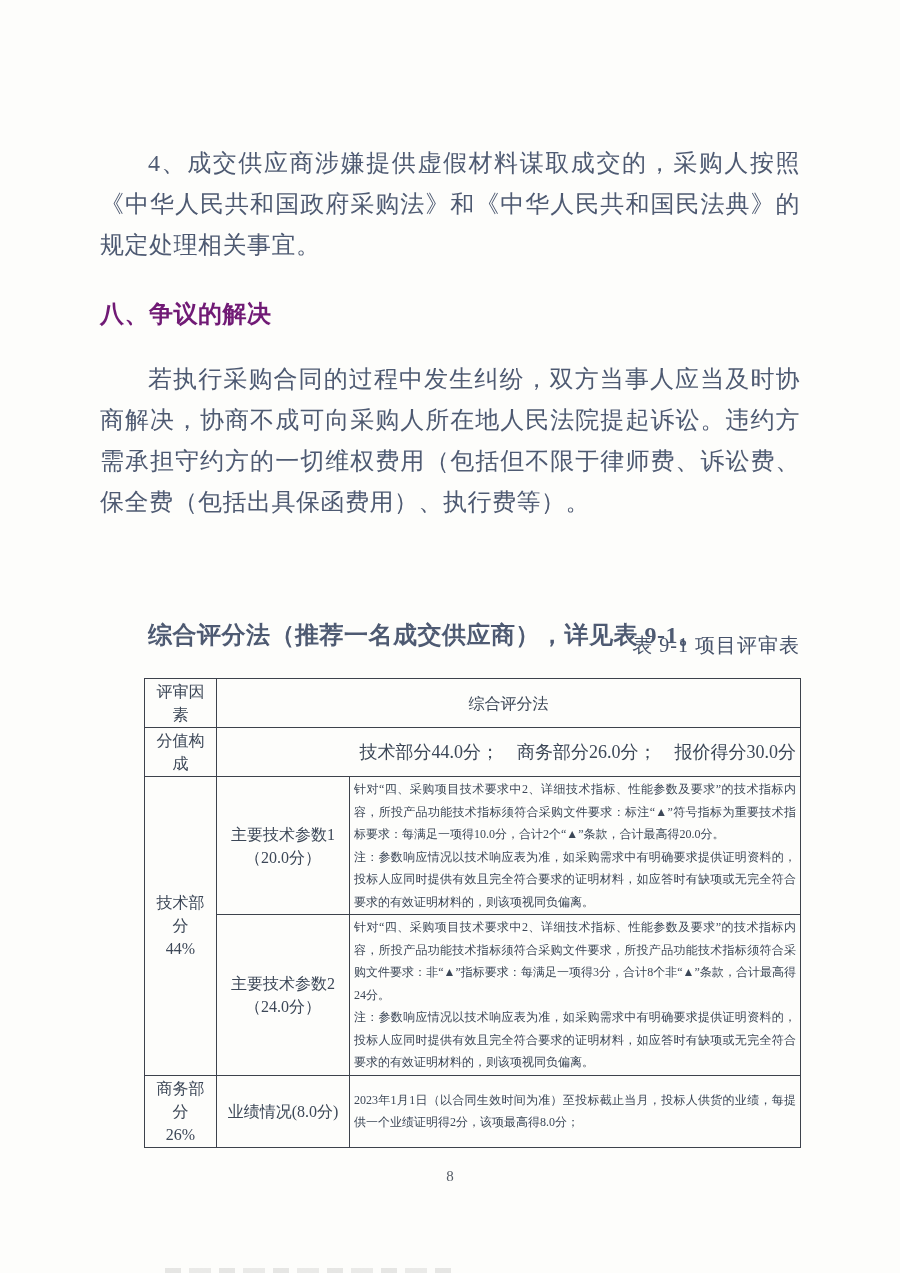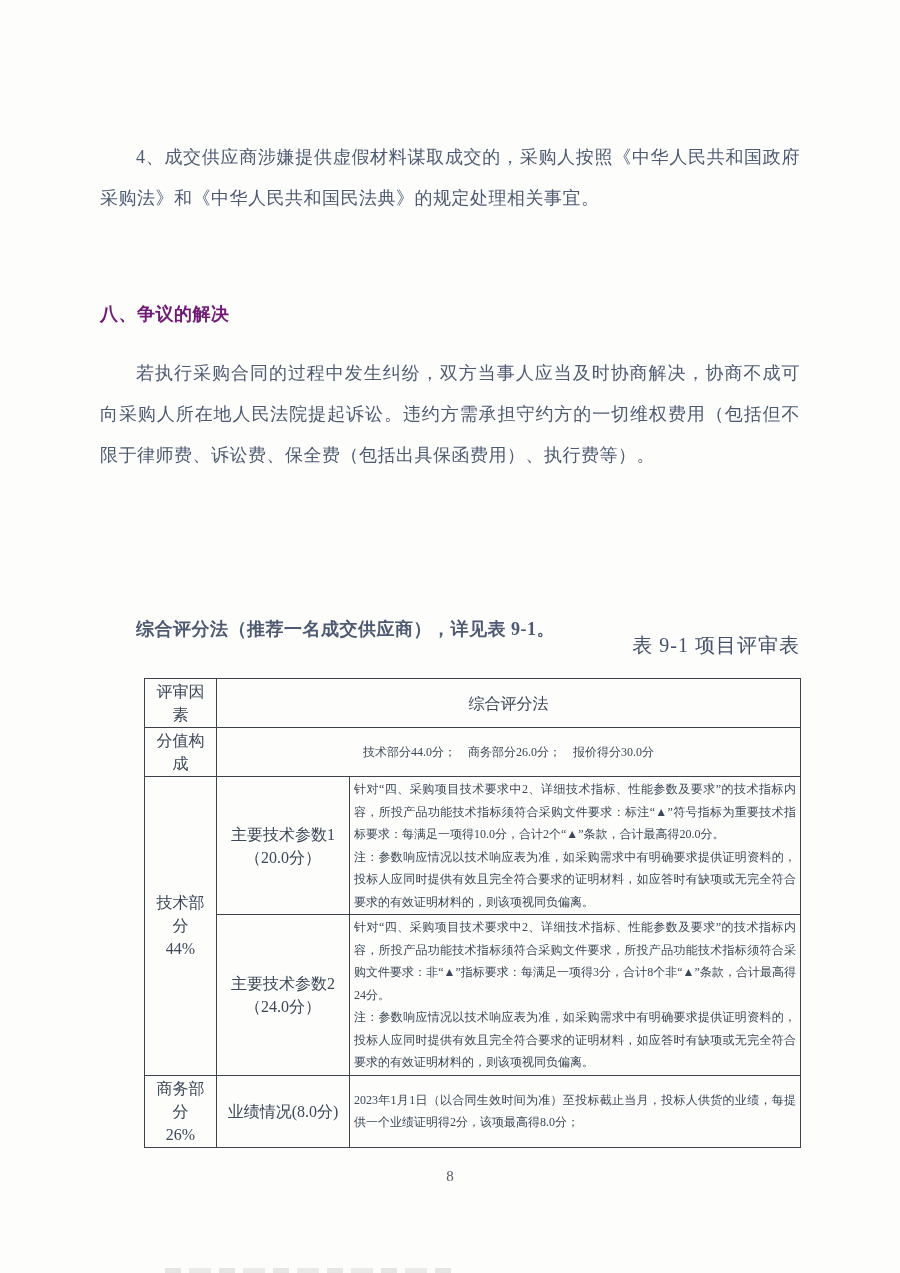--- a/index.html
+++ b/index.html
@@ -10,21 +10,21 @@
   }
   .page {
     position:relative;
     width:900px; height:1273px;
     background:#fdfdfb;
     overflow:hidden;
     color:#4e5a72;
   }
   .textblock {
     position:absolute; left:100px; width:700px;
-    font-size:18px; line-height:41px;
+    font-size:24px; line-height:41px;
     text-align:justify;
     letter-spacing:0.5px;
   }
   .indent { text-indent:2em; }
   .heading { font-weight:bold; color:#701a75; }
   .para-4        { top:119px; }
   .sec8-title    { top:294px; }
   .sec8-body     { top:335px; }
   .sec9-title    { top:550px; }
   .sec9-body     { top:591px;font-weight:bold; }
@@ -49,22 +49,22 @@
   .col-param  { width:133px; }
   .col-crit   { width:451px; }
   td.center {
     text-align:center;
     font-size:16px;
     line-height:23px;
     white-space:pre-line;
   }
   td.hdr { height:23px; }
   td.score-value {
-    font-size:12px; line-height:23px; height:23px;
-    text-align:center; padding-left:3px;
+    font-size:18px; line-height:23px; height:23px;
+    text-align:right; padding-left:3px;
   }
   td.crit {
     text-align:justify;
     vertical-align:top;
     font-size:12px;
     line-height:22.5px;
     padding:1px 5px;
     white-space:pre-line;
   }
   .page-number {

